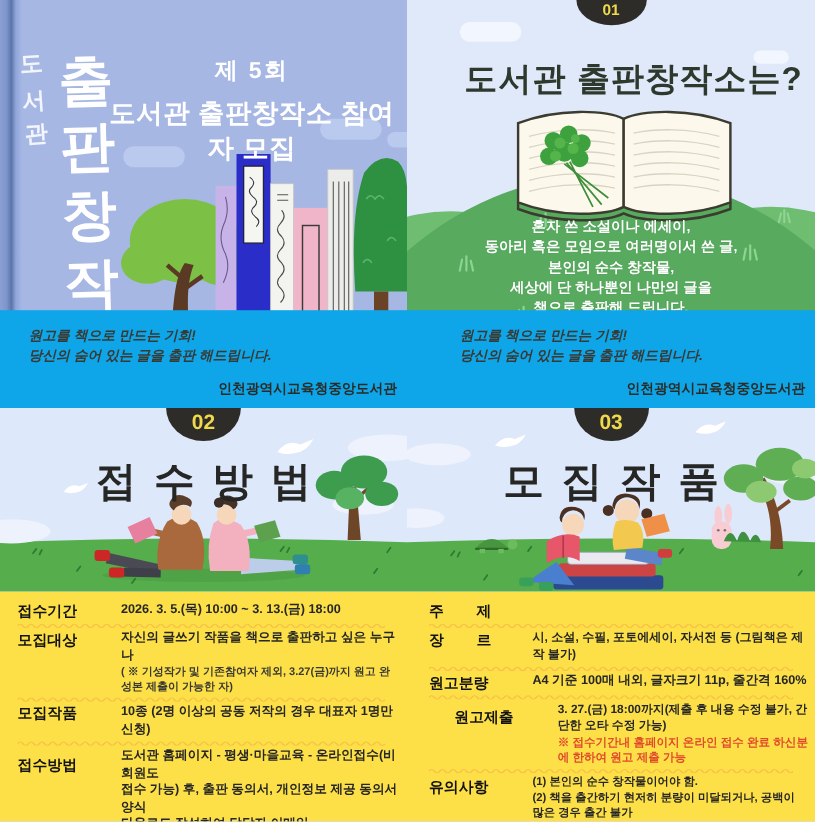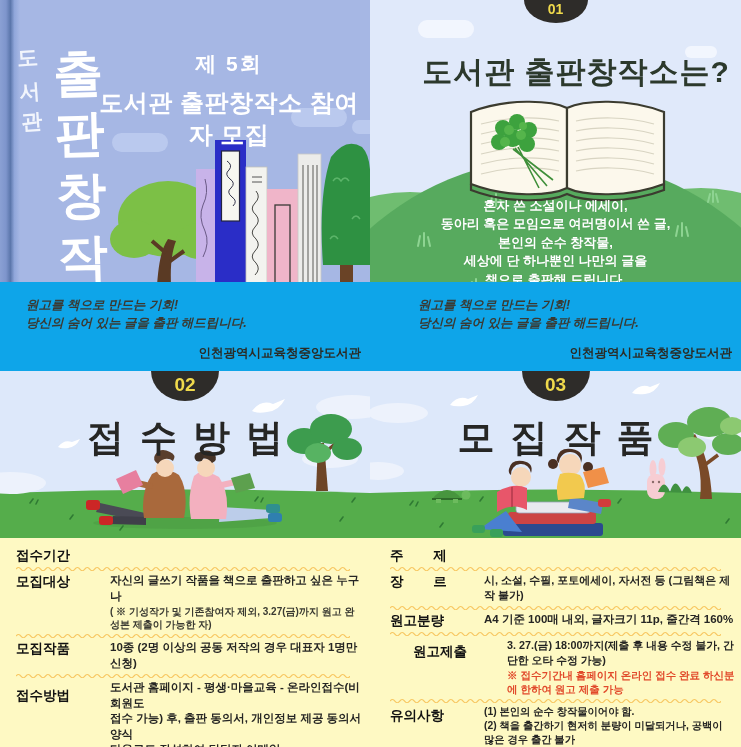--- a/index.html
+++ b/index.html
@@ -46,21 +46,21 @@
   .p2-body{position:absolute;top:197px;left:0;right:0;text-align:center;z-index:5;color:#ffffff;
     font-size:13px;font-weight:700;line-height:1.42;text-shadow:0 0 1px rgba(60,120,70,.35);}
   .book-svg{position:absolute;left:85px;top:90px;width:225px;height:112px;z-index:4;}
   .tufts{position:absolute;inset:0;z-index:3;}
 
   
   .p3,.p4{background:#dde8fa;}
   .scene{position:absolute;left:0;top:0;width:100%;height:167px;z-index:1;}
   .pb-title{position:absolute;top:42px;left:0;right:0;text-align:center;font-size:37px;font-weight:700;
     color:#262624;letter-spacing:16px;text-indent:16px;z-index:5;}
-  .info{position:absolute;top:167px;left:0;right:0;bottom:0;background:#fef9c3;z-index:4;
+  .info{position:absolute;top:167px;left:0;right:0;bottom:0;background:#fde047;z-index:4;
     padding:8px 6px 3px 16px;box-sizing:border-box;}
   .p4 .info{padding-left:20px;}
   .irow{display:flex;gap:10px;margin:1px 0;align-items:flex-start;}
   .ilab{width:84px;flex-shrink:0;font-size:13.5px;font-weight:800;color:#121212;line-height:1.2;padding-top:1px;}
   .ilab.spread{word-spacing:26px;}
   .ival{flex:1;}
   .iv{font-size:11.5px;font-weight:700;color:#262624;line-height:1.35;}
   .iv-sm{font-size:10px;font-weight:600;color:#3a3a32;line-height:1.3;margin-top:1px;}
   .iv-red{font-size:10.5px;font-weight:700;color:#e14a2b;line-height:1.3;margin-top:2px;}
   .iv-t{font-size:10.3px;font-weight:700;color:#262624;line-height:1.34;}
@@ -242,20 +242,23 @@
     </svg>
 
     <div class="badge tall">
         <span>02</span>
       </div>
     <div class="pb-title">접수방법</div>
 
     <div class="info">
       <div class="irow">
         <div class="ilab">접수기간</div>
+        <div class="ival">
+            <div class="iv">2026. 3. 5.(목) 10:00 ~ 3. 13.(금) 18:00</div>
+          </div>
       </div>
       <svg class="wave" viewBox="0 0 340 8" preserveAspectRatio="none">
           <path fill="none" stroke="#f5b947" stroke-width="1.6" opacity="0.8" d="M0 5 q2.5 -5 5 0 q2.5 5 5 0 q2.5 -5 5 0 q2.5 5 5 0 q2.5 -5 5 0 q2.5 5 5 0 q2.5 -5 5 0 q2.5 5 5 0 q2.5 -5 5 0 q2.5 5 5 0 q2.5 -5 5 0 q2.5 5 5 0 q2.5 -5 5 0 q2.5 5 5 0 q2.5 -5 5 0 q2.5 5 5 0 q2.5 -5 5 0 q2.5 5 5 0 q2.5 -5 5 0 q2.5 5 5 0 q2.5 -5 5 0 q2.5 5 5 0 q2.5 -5 5 0 q2.5 5 5 0 q2.5 -5 5 0 q2.5 5 5 0 q2.5 -5 5 0 q2.5 5 5 0 q2.5 -5 5 0 q2.5 5 5 0 q2.5 -5 5 0 q2.5 5 5 0 q2.5 -5 5 0 q2.5 5 5 0 q2.5 -5 5 0 q2.5 5 5 0 q2.5 -5 5 0 q2.5 5 5 0 q2.5 -5 5 0 q2.5 5 5 0 q2.5 -5 5 0 q2.5 5 5 0 q2.5 -5 5 0 q2.5 5 5 0 q2.5 -5 5 0 q2.5 5 5 0 q2.5 -5 5 0 q2.5 5 5 0 q2.5 -5 5 0 q2.5 5 5 0 q2.5 -5 5 0 q2.5 5 5 0 q2.5 -5 5 0 q2.5 5 5 0 q2.5 -5 5 0 q2.5 5 5 0 q2.5 -5 5 0 q2.5 5 5 0 q2.5 -5 5 0 q2.5 5 5 0 q2.5 -5 5 0 q2.5 5 5 0 q2.5 -5 5 0 q2.5 5 5 0 q2.5 -5 5 0 q2.5 5 5 0 q2.5 -5 5 0 q2.5 5 5 0"></path>
         </svg>
       <div class="irow">
         <div class="ilab">모집대상</div>
         <div class="ival">
           <div class="iv">자신의 글쓰기 작품을 책으로 출판하고 싶은 누구나</div>
           <div class="iv-sm">( ※ 기성작가 및 기존참여자 제외, 3.27(금)까지 원고 완성본 제출이 가능한 자)</div>
         </div>

